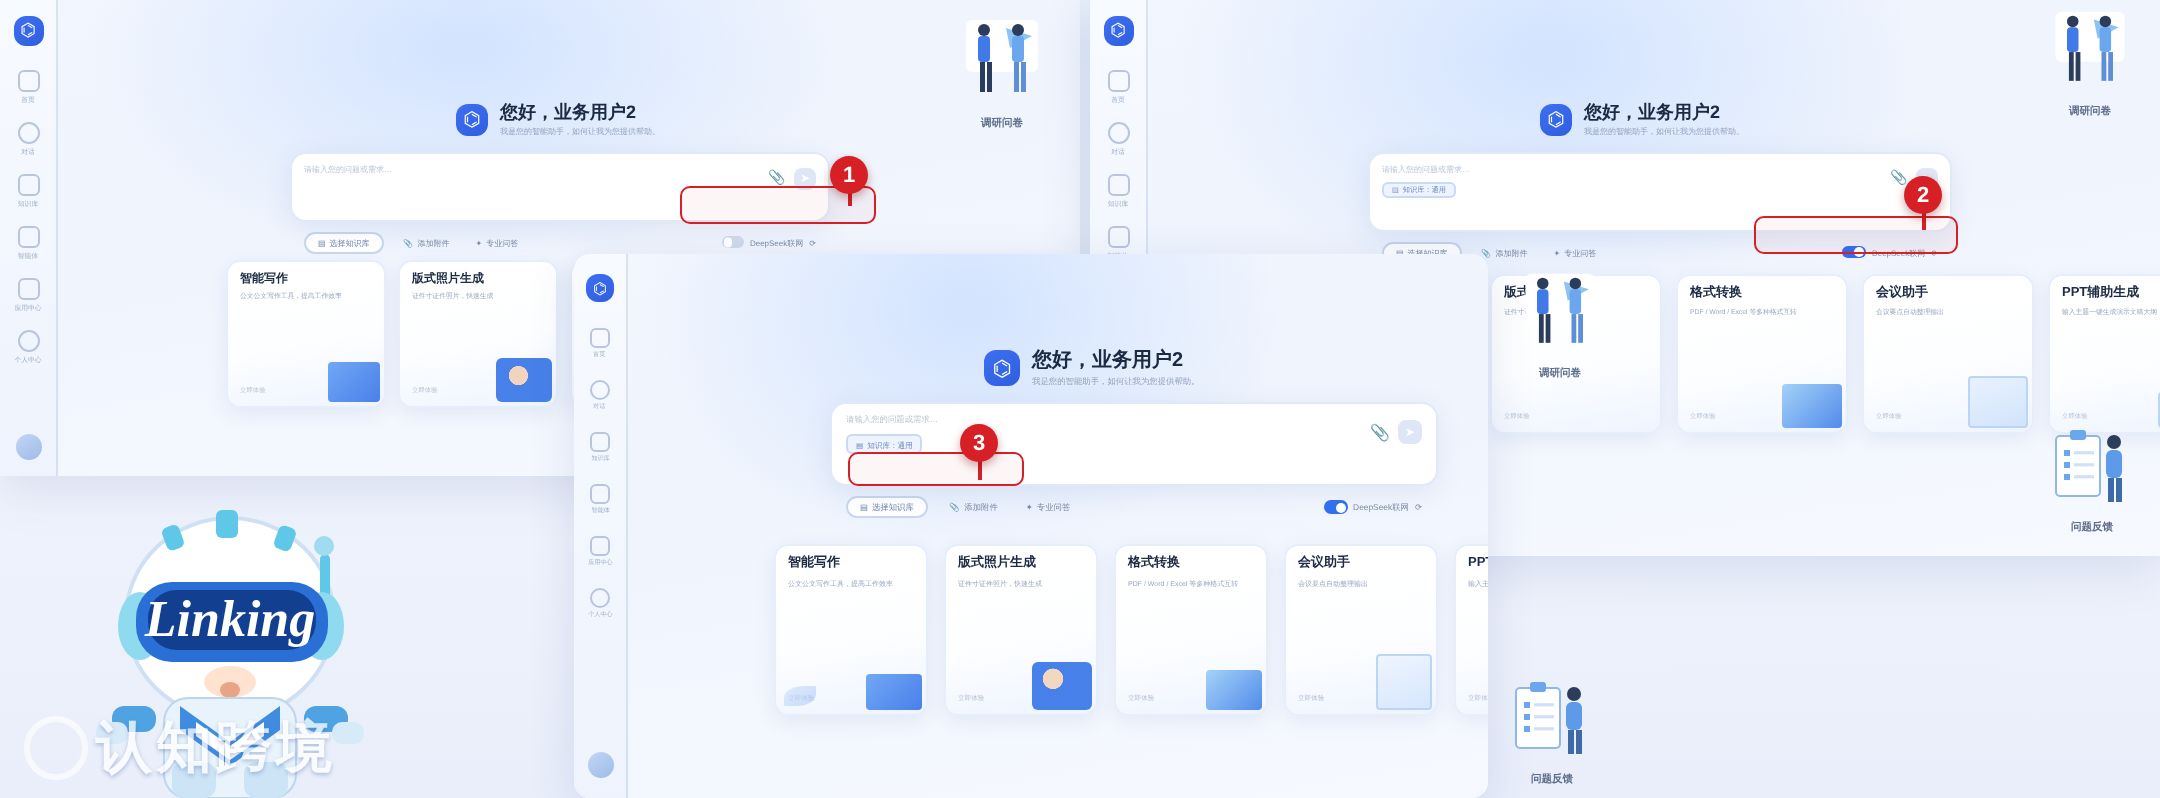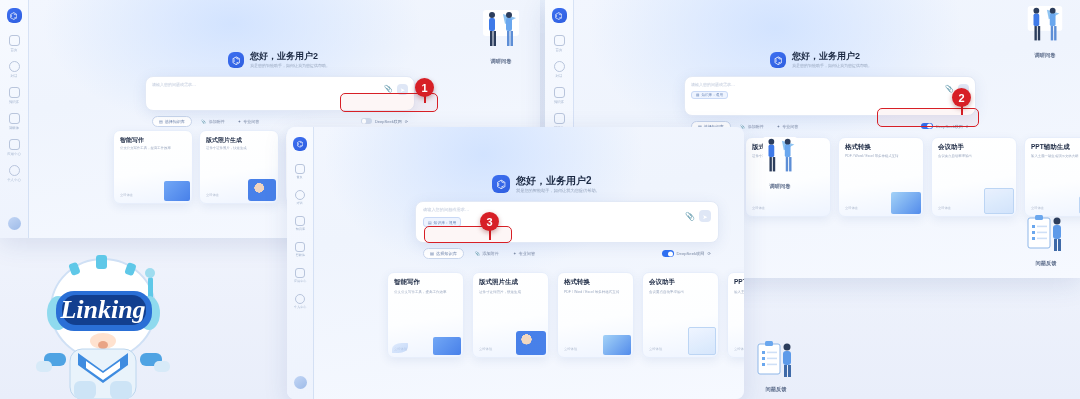--- a/index.html
+++ b/index.html
@@ -59,21 +59,21 @@
   .card-art{position:absolute;right:2px;bottom:2px;opacity:.95;}
   .leaf{position:absolute;border-radius:60% 5% 60% 5%;background:linear-gradient(135deg,#cfe0fb,#a9c7f5);}
   
   .float{position:absolute;display:flex;flex-direction:column;align-items:center;gap:1px;}
   .float .cap{color:#5e6e8c;font-weight:bold;transform:scale(.88);white-space:nowrap;}
   
   .hl{position:absolute;border:1.5px solid #d71f26;border-radius:5px;background:rgba(215,31,38,.04);}
   .badge{position:absolute;border-radius:50%;background:#d71f26;color:#fff;display:flex;align-items:center;justify-content:center;font-weight:bold;box-shadow:0 2px 5px rgba(120,0,6,.35);}
   .badge-stem{position:absolute;background:#d71f26;}
   
-  .mascot{position:absolute;left:8px;bottom:0;width:190px;height:150px;}
+  .mascot{position:absolute;left:20px;bottom:0;width:190px;height:150px;}
   .wm{position:absolute;left:12px;bottom:6px;display:flex;align-items:center;gap:4px;opacity:.75;}
   .wm-txt{color:#ffffff;font-weight:bold;font-size:28px;text-shadow:0 1px 2px rgba(80,110,170,.55);letter-spacing:2px;}
   .wm-mark{width:26px;height:26px;border-radius:50%;border:3px solid #fff;opacity:.9;}
 </style>
 </head>
 <body>
 
 <div class="stage">
 
   <div class="panel" style="left:0;top:0;width:540px;height:238px;">
@@ -495,14 +495,18 @@
       <path d="M78 112 L95 124 L112 112 L112 119 L95 131 L78 119 Z" fill="#ffffff"></path>
       <rect x="36" y="104" width="22" height="13" rx="6" fill="#4fa3e3"></rect>
       <rect x="132" y="104" width="22" height="13" rx="6" fill="#4fa3e3"></rect>
       <rect x="28" y="112" width="16" height="11" rx="5" fill="#d7eaf8"></rect>
       <rect x="146" y="112" width="16" height="11" rx="5" fill="#d7eaf8"></rect>
       <rect x="66" y="132" width="22" height="18" rx="6" fill="#cde4f6"></rect>
       <rect x="102" y="132" width="22" height="18" rx="6" fill="#cde4f6"></rect>
     </svg>
   </div>
 
+  <div class="wm">
+    <span class="wm-mark"></span>
+    <span class="wm-txt">认知跨境</span>
+  </div>
 
 </div>
 
 </body></html>

